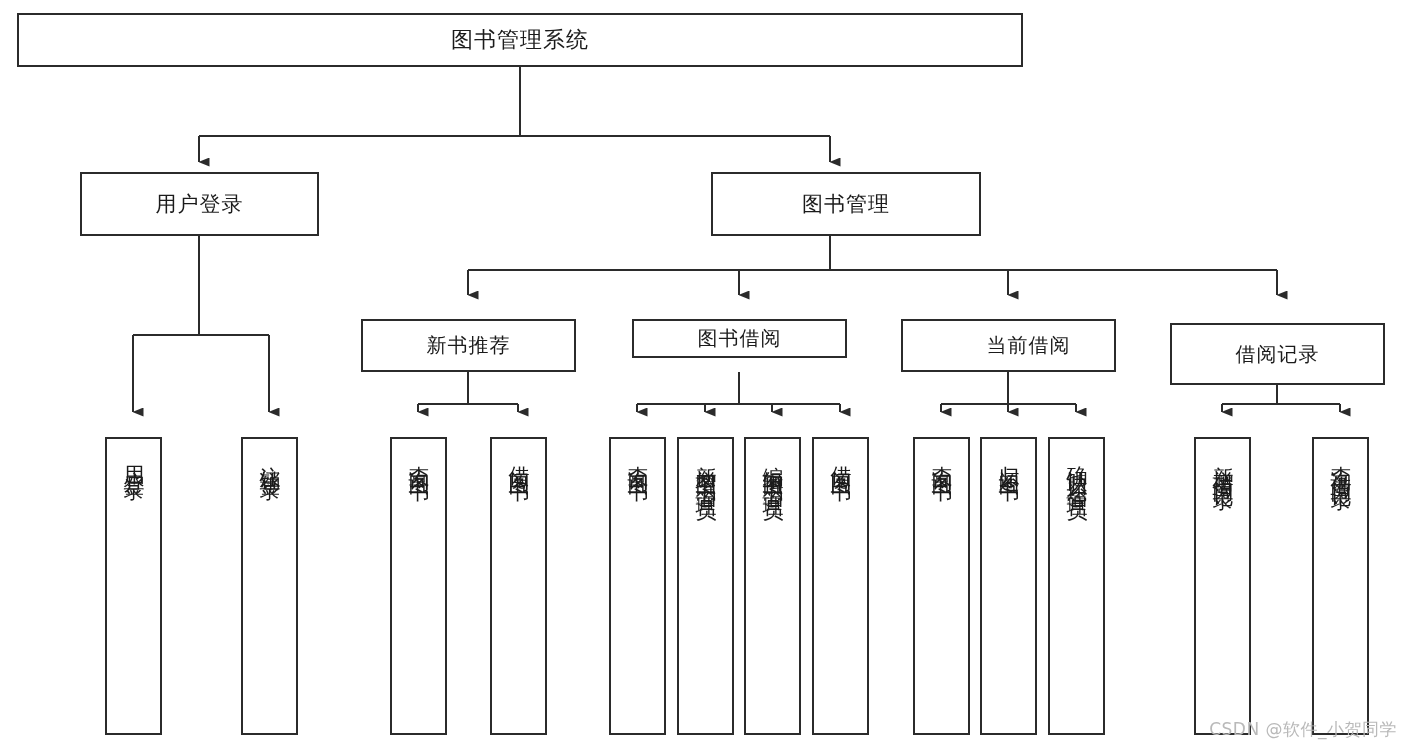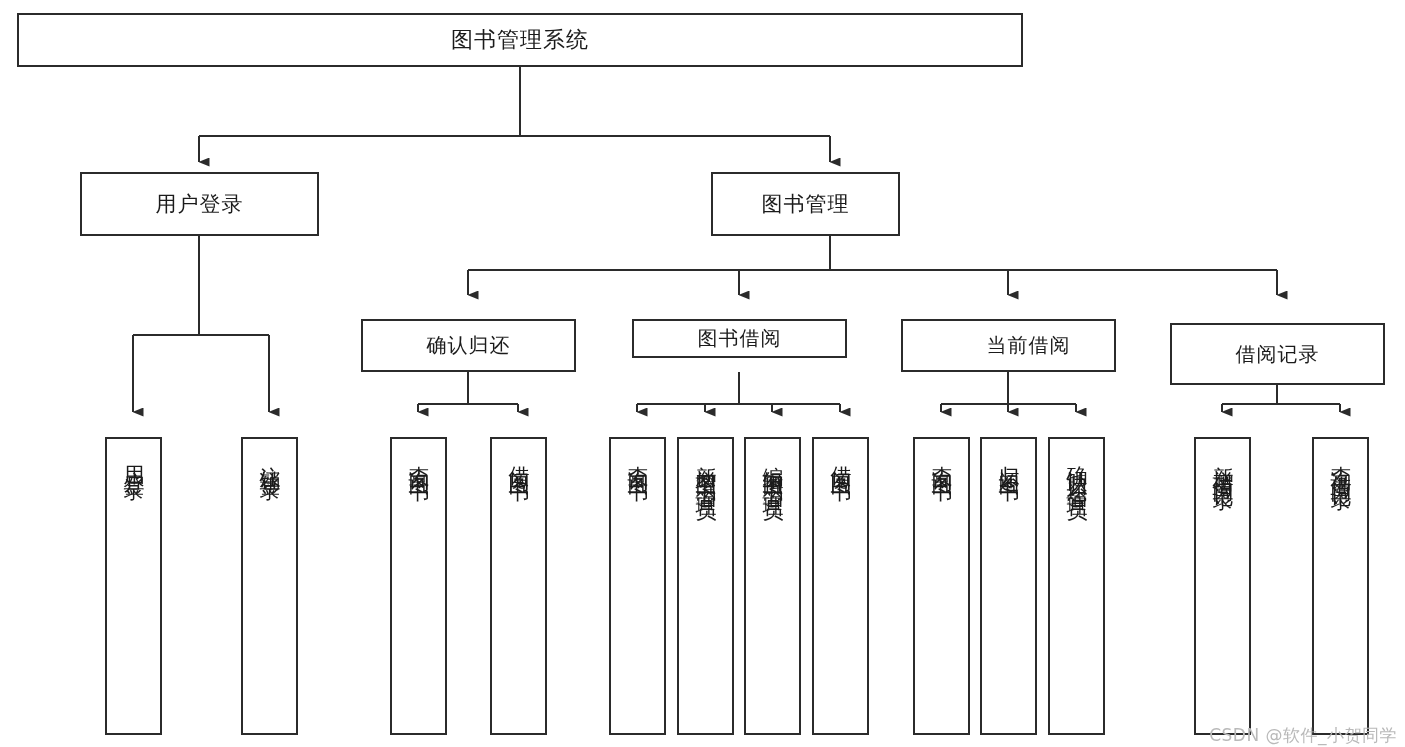--- a/index.html
+++ b/index.html
@@ -53,21 +53,21 @@
     white-space:nowrap;
   }
   .htext{
     display:block;
     white-space:nowrap;
     letter-spacing:1px;
   }
   #watermark{
     position:absolute;
     right:8px;
-    bottom:0;
+    bottom:6px;
     font-size:17px;
     color:#b9b9b9;
     letter-spacing:0.5px;
     z-index:5;
     white-space:nowrap;
     font-family:"DejaVu Sans","Liberation Sans",sans-serif;
   }
 </style>
 </head>
 <body>
@@ -125,26 +125,26 @@
     </g>
   </svg>
 
   <div class="node root" style="left:17px; top:13px; width:1006px; height:54px;">
     <span class="htext">图书管理系统</span>
   </div>
 
   <div class="node level2" style="left:80px; top:172px; width:239px; height:64px;">
     <span class="htext">用户登录</span>
   </div>
-  <div class="node level2" style="left:711px; top:172px; width:189px; height:64px;">
+  <div class="node level2" style="left:711px; top:172px; width:270px; height:64px;">
     <span class="htext">图书管理</span>
   </div>
 
   <div class="node level3" style="left:361px; top:319px; width:215px; height:53px;">
-    <span class="htext">确认归还</span>
+    <span class="htext">新书推荐</span>
   </div>
   <div class="node level3" style="left:632px; top:319px; width:215px; height:39px;">
     <span class="htext">图书借阅</span>
   </div>
   <div class="node level3" style="left:901px; top:319px; width:215px; height:53px;padding-left:40px;">
     <span class="htext">当前借阅</span>
   </div>
   <div class="node level3" style="left:1170px; top:323px; width:215px; height:62px;">
     <span class="htext">借阅记录</span>
   </div>

